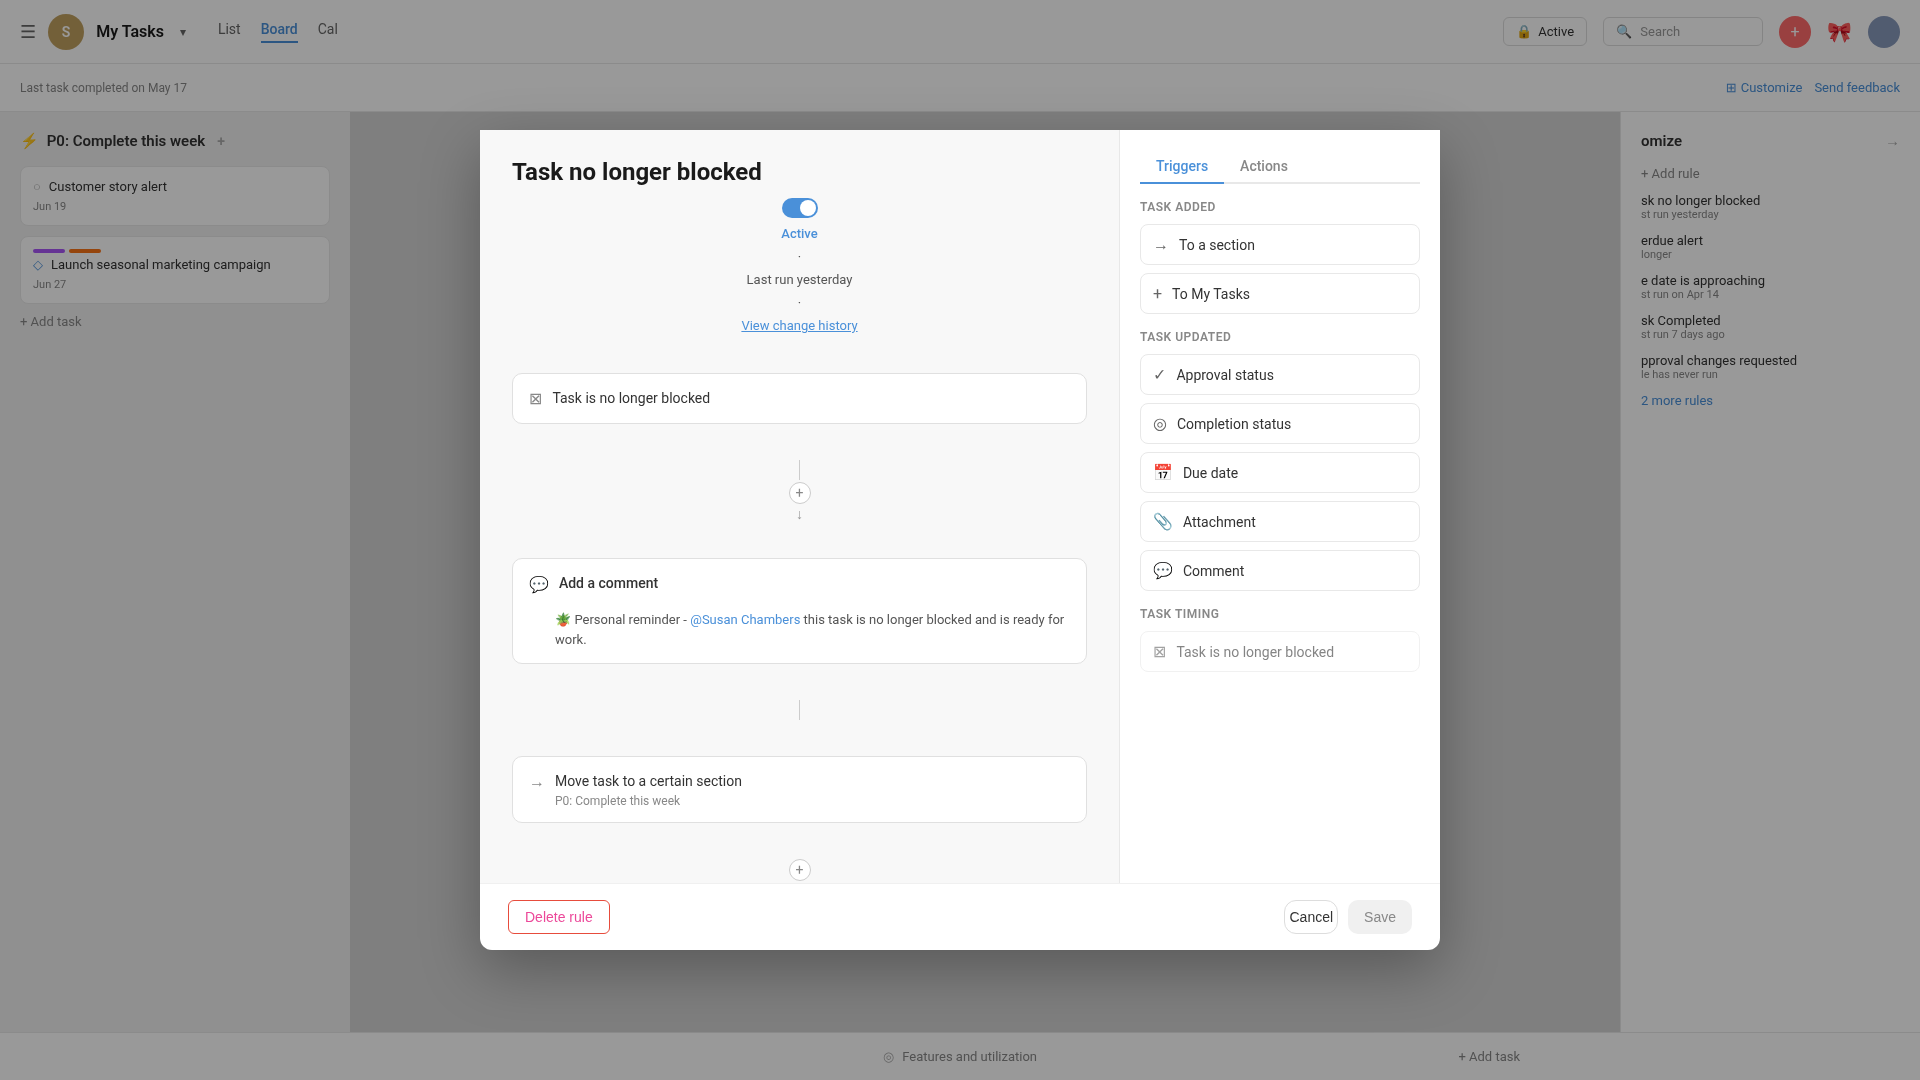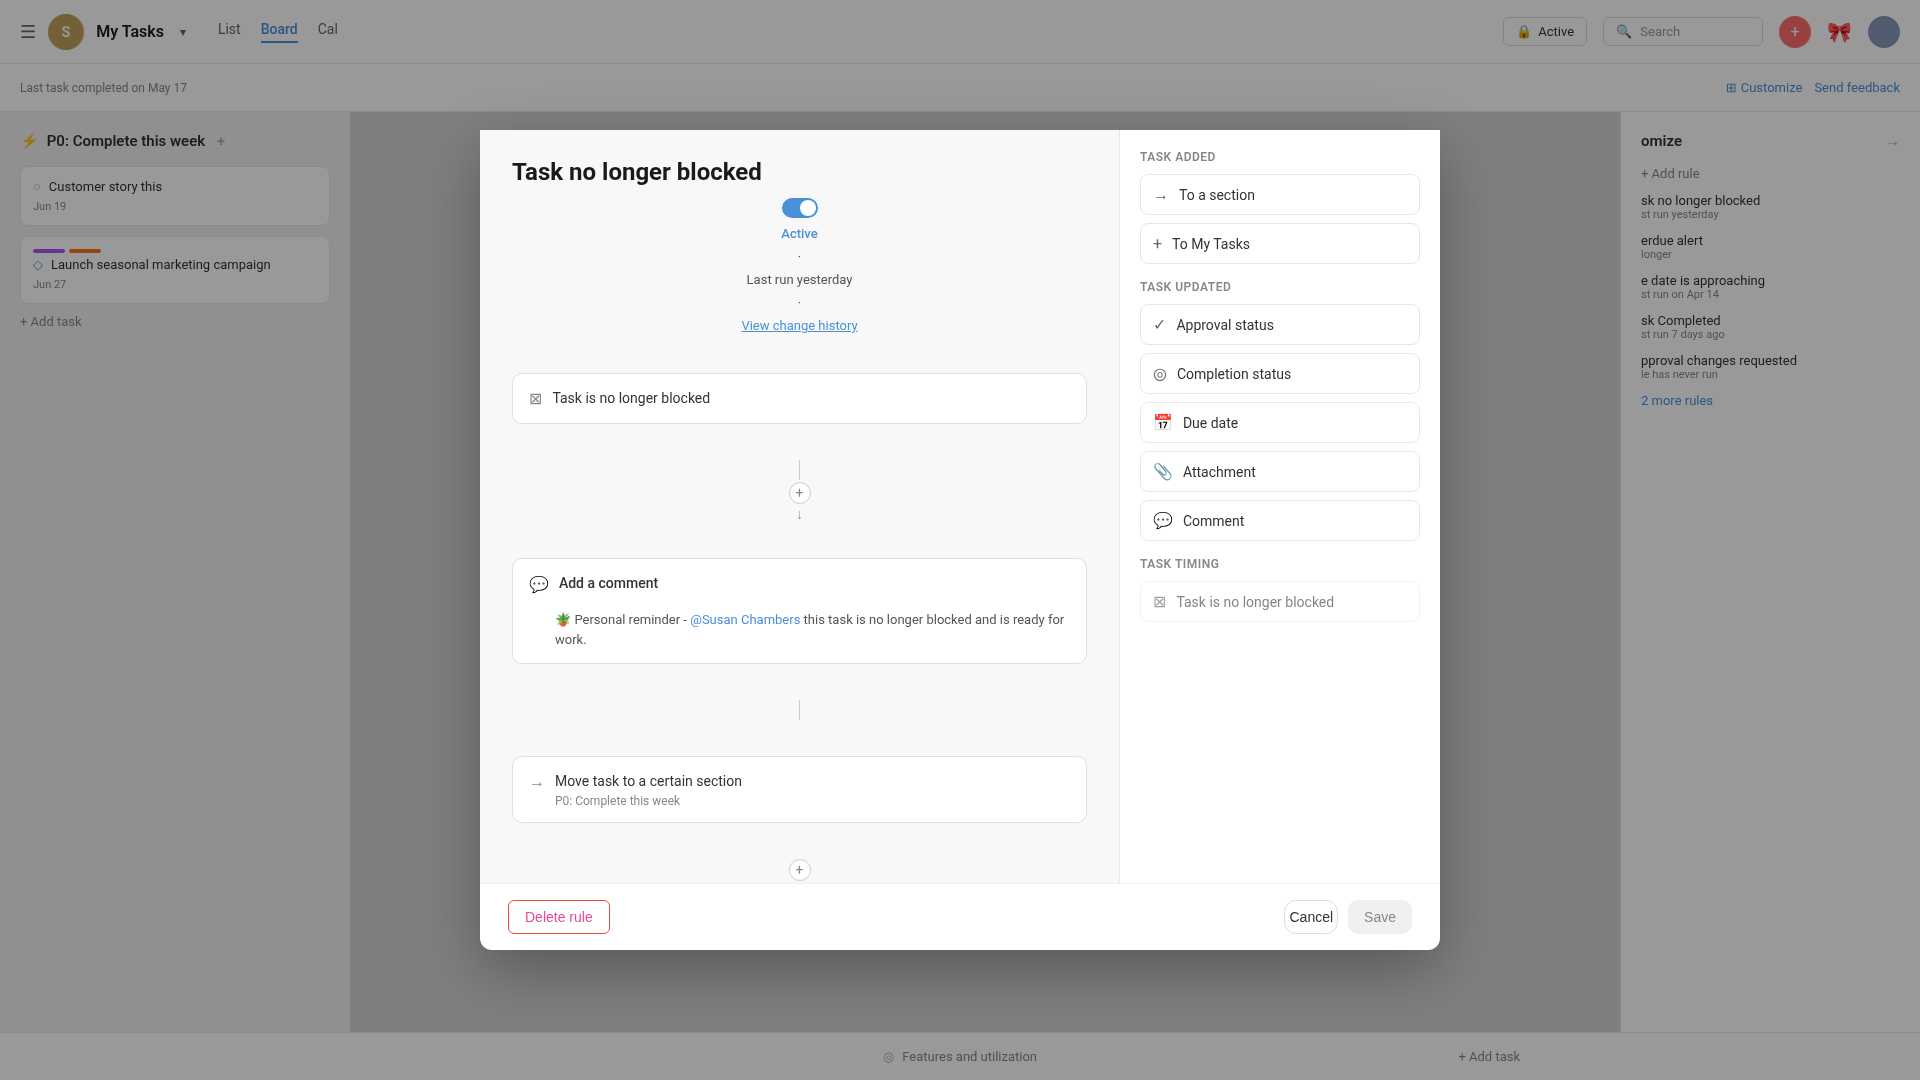--- a/index.html
+++ b/index.html
@@ -272,21 +272,21 @@
 <div class="board-area">
   <div class="section-title">
     <span>⚡</span>
     <span>P0: Complete this week</span>
     <span style="font-size:14px; color:#aaa; margin-left:4px">+</span>
   </div>
 
   <div class="task-card">
     <div class="task-card-title">
       <span style="color:#aaa">○</span>
-      <span>Customer story this</span>
+      <span>Customer story alert</span>
     </div>
     <div class="task-card-date">Jun 19</div>
   </div>
 
   <div class="task-card">
     <div class="task-color-bar">
       <div class="color-dot" style="background:#a855f7"></div>
       <div class="color-dot" style="background:#f97316"></div>
     </div>
     <div class="task-card-title">
@@ -387,20 +387,24 @@
           <div class="action-sub">P0: Complete this week</div>
         </div>
       </div>
 
       <div style="display:flex; justify-content:center; margin-top:4px">
         <div class="plus-circle">+</div>
       </div>
     </div>
 
     <div class="modal-right">
+      <div class="tab-bar">
+        <div class="tab active">Triggers</div>
+        <div class="tab">Actions</div>
+      </div>
 
       <div class="trigger-section">
         <div class="trigger-section-title">Task added</div>
         <div class="trigger-item">
           <span class="trigger-icon">→</span>
           <span>To a section</span>
         </div>
         <div class="trigger-item">
           <span class="trigger-icon">+</span>
           <span>To My Tasks</span>

